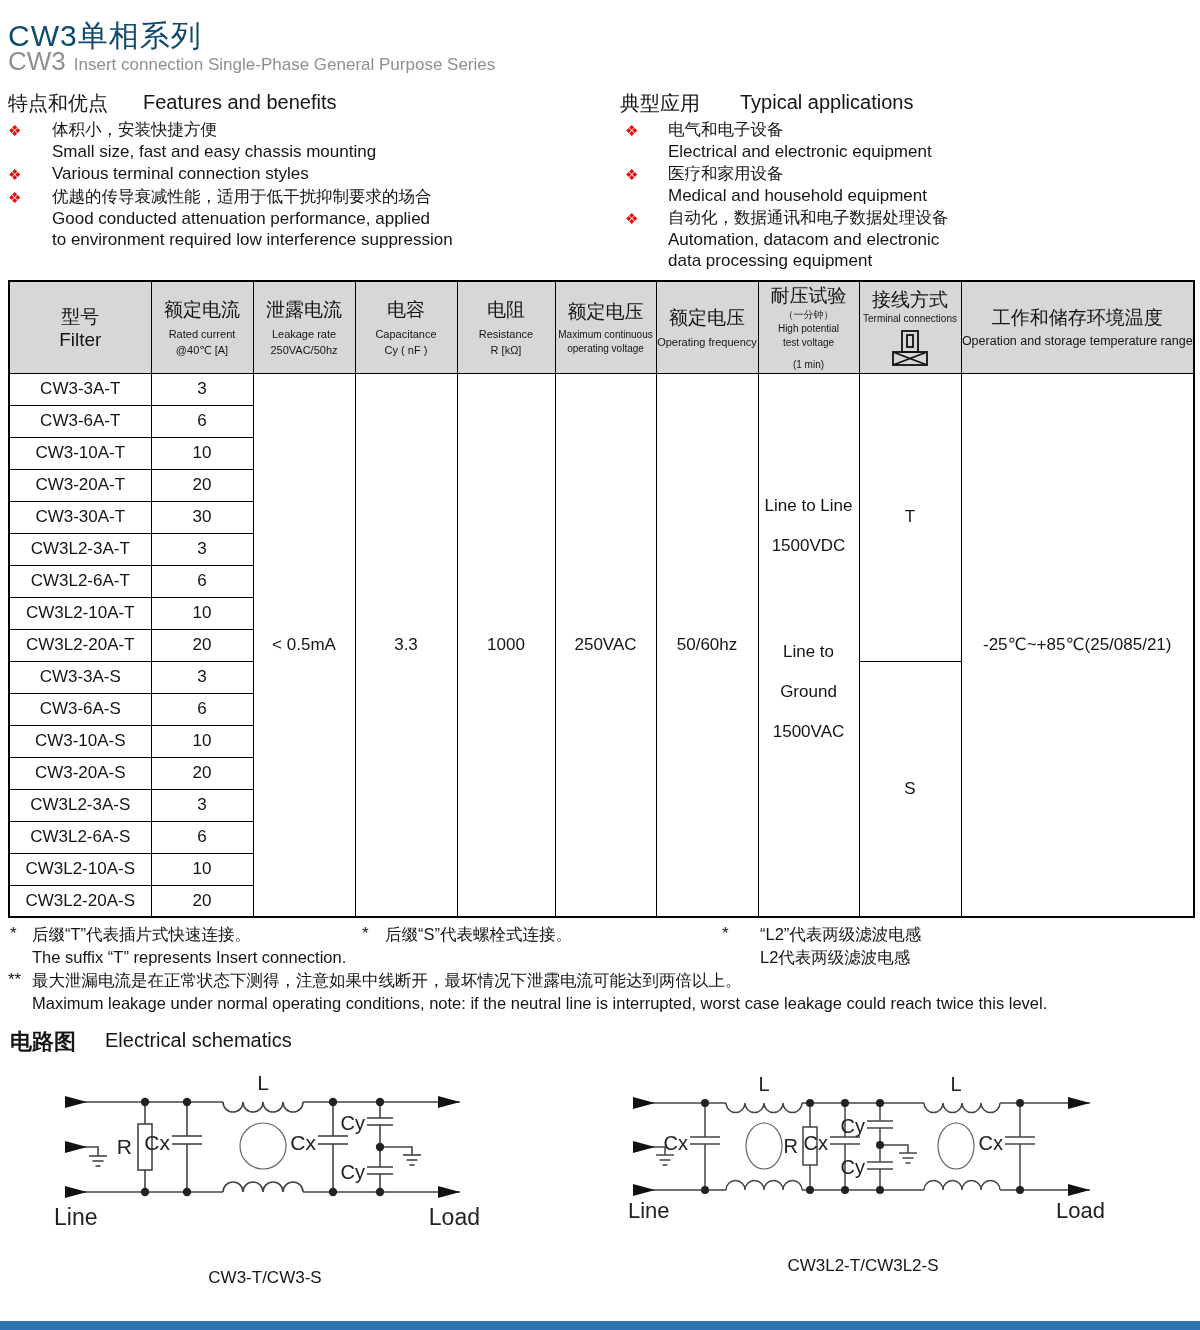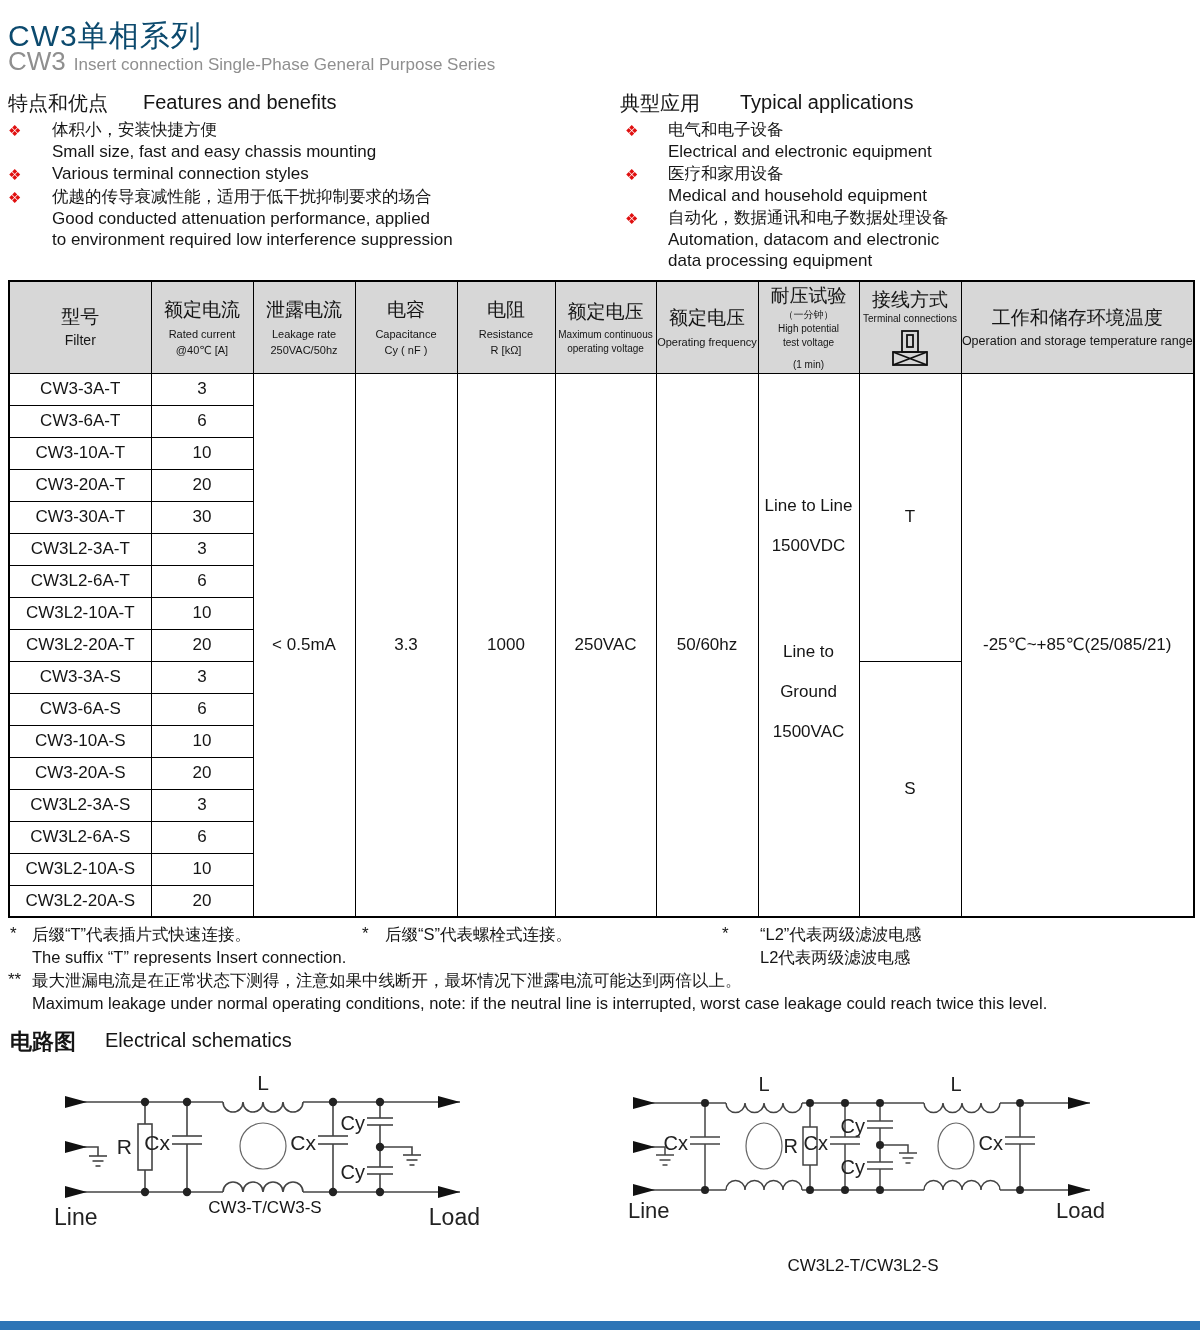--- a/index.html
+++ b/index.html
@@ -27,21 +27,21 @@
 
   
   table.spec{position:absolute;left:8px;top:280px;border-collapse:collapse;table-layout:fixed;border:2px solid #000}
   .spec th,.spec td{border:1px solid #000;text-align:center;vertical-align:middle;padding:0;overflow:hidden}
   .spec thead tr{height:92px}
   .spec thead th{background:#d7d7d7;font-weight:normal}
   .spec tbody tr{height:32px}
   .spec tbody td{font-size:17px;background:#fff}
   .hcell{display:flex;flex-direction:column;align-items:center;justify-content:center;gap:2px}
   .hz{font-size:19px;line-height:23px}
-  .he-big{font-size:14px;line-height:20px;margin-top:0}
+  .he-big{font-size:19px;line-height:20px;margin-top:0}
   .he{font-size:11px;line-height:14px;margin-top:4px}
   .hs{font-size:11px;line-height:14px}
   .he10{font-size:10px;line-height:12px}
   .he12{font-size:12.5px;line-height:15px;margin-top:3px}
   .hipot-cell{vertical-align:top !important}
   .hipot{display:flex;flex-direction:column;align-items:center;padding-top:112px;font-size:17px}
   .hipot div{line-height:40px}
   .hipot .g2{margin-top:66px}
   .term-icon{margin-top:3px}
 
@@ -53,21 +53,21 @@
   .fn3{left:722px;top:923px;grid-template-columns:38px auto}
   .fn4{left:8px;top:969px;grid-template-columns:24px auto;width:1180px}
 
   
   .sch-zh{position:absolute;left:10px;top:1027px;font-size:22px;font-weight:700}
   .sch-en{position:absolute;left:105px;top:1029px;font-size:20px}
   .sch-left{position:absolute;left:40px;top:1072px}
   .sch-right{position:absolute;left:618px;top:1075px}
   .sch svg text{font-family:"Liberation Sans","DejaVu Sans",sans-serif;fill:#222}
   .cap{position:absolute;text-align:center;font-size:17px}
-  .cap-left{left:40px;top:1198px;width:450px}
+  .cap-left{left:40px;top:1268px;width:450px}
   .cap-right{left:618px;top:1256px;width:490px}
 
   .footer-bar{position:absolute;left:0;top:1321px;width:1200px;height:9px;background:#2e75b6}
 </style>
 </head>
 <body>
 
 <div class="page">
 
   <div class="title">CW3单相系列</div>

